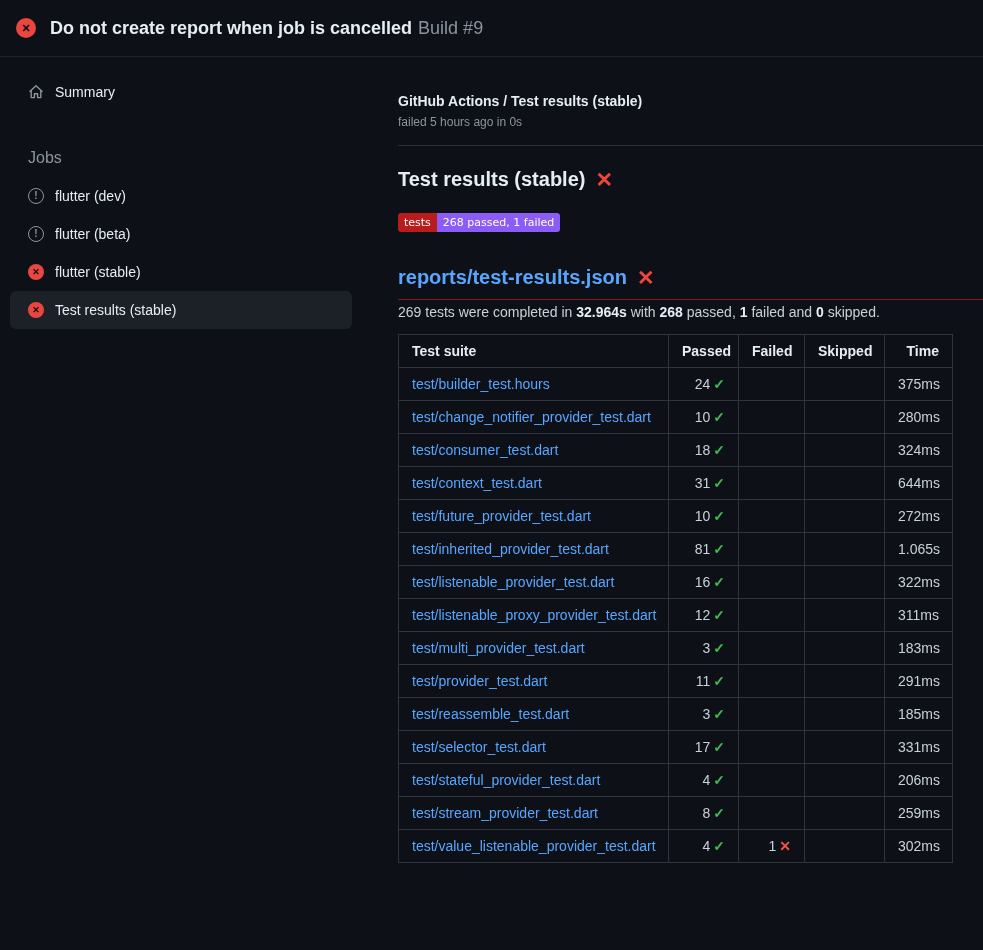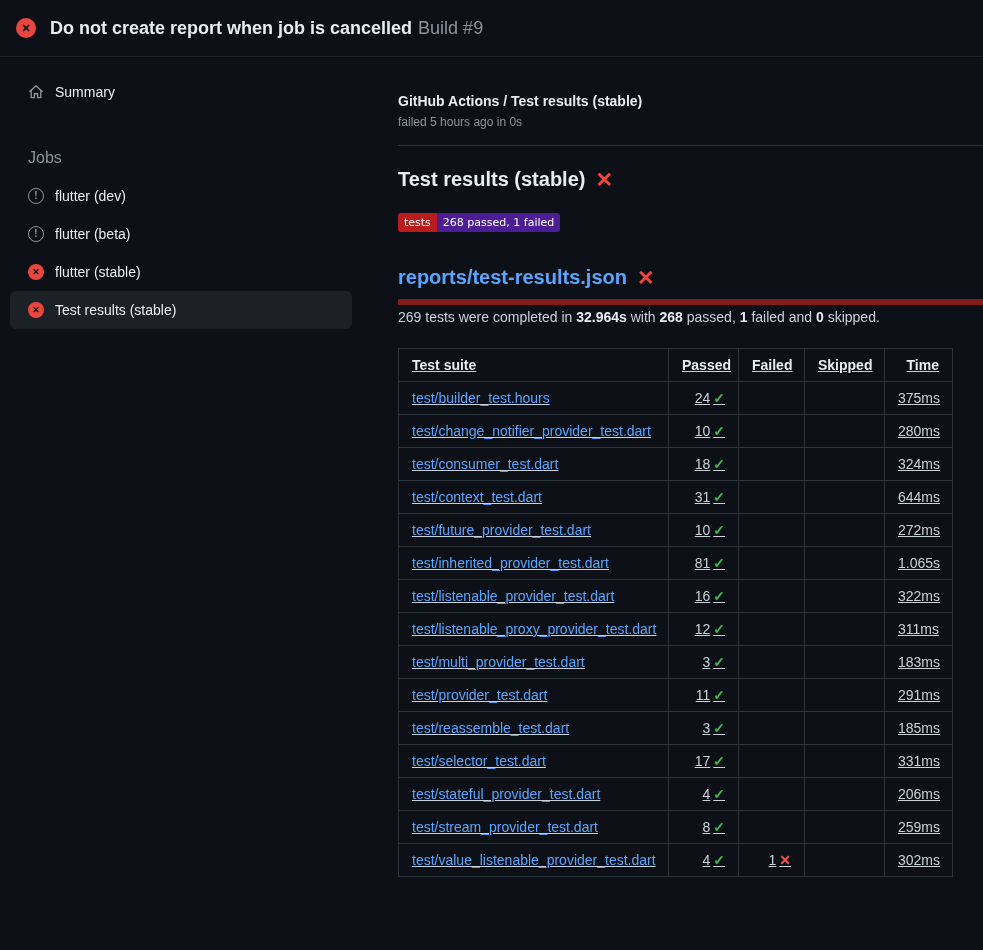--- a/index.html
+++ b/index.html
@@ -72,41 +72,40 @@
   }
 
   .badge {
     margin-top: 22px;
     display: inline-flex;
     font-family: "DejaVu Sans", sans-serif;
     font-size: 11px; line-height: 1;
     border-radius: 3px; overflow: hidden;
   }
   .badge-label { background: #b91c1c; color: #ffffff; padding: 4px 6px; }
-  .badge-value { background: #4c1d95; color: #ffffff; padding: 4px 6px; }
+  .badge-value { background: #8b5cf6; color: #ffffff; padding: 4px 6px; }
 
   .report-title {
     margin-top: 34px;
     padding-bottom: 10px;
-    border-bottom: 6px solid #7f1d1d;
+    border-bottom: 1px solid #7f1d1d;
     display: flex; align-items: center; gap: 10px;
     font-size: 20px; font-weight: 700;
   }
   .report-title a { font-size: 20px; font-weight: 700; }
 
   .summary-line { margin-top: 4px; color: #c9d1d9; }
   .summary-line b { color: #e6edf3; }
 
   
   table.results {
-    margin-top: 23px;
+    margin-top: 14px;
     border-collapse: collapse;
     table-layout: fixed;
     width: 554px;
-    text-decoration: underline;
   }
   .results th, .results td {
     border: 1px solid #2f353d;
     padding: 7px 13px;
     font-size: 14px;
     line-height: 18px;
     overflow: hidden;
     white-space: nowrap;
   }
   .results th { font-weight: 700; color: #e6edf3; text-align: right; }

